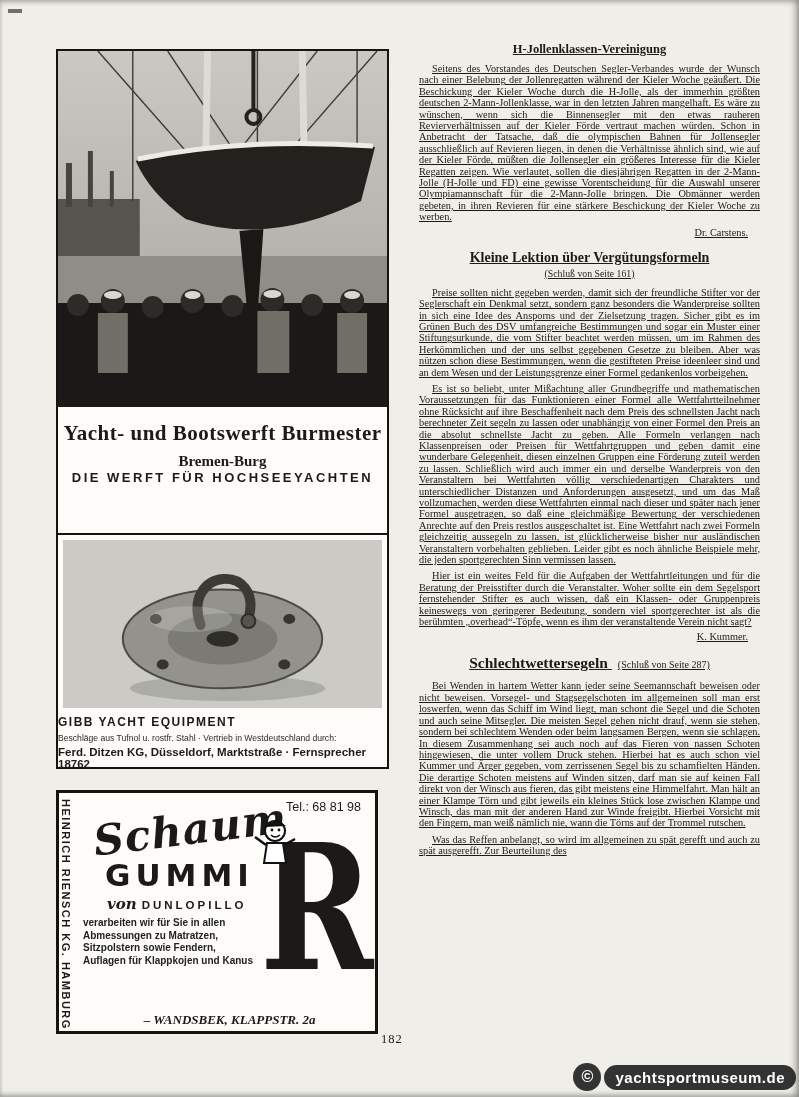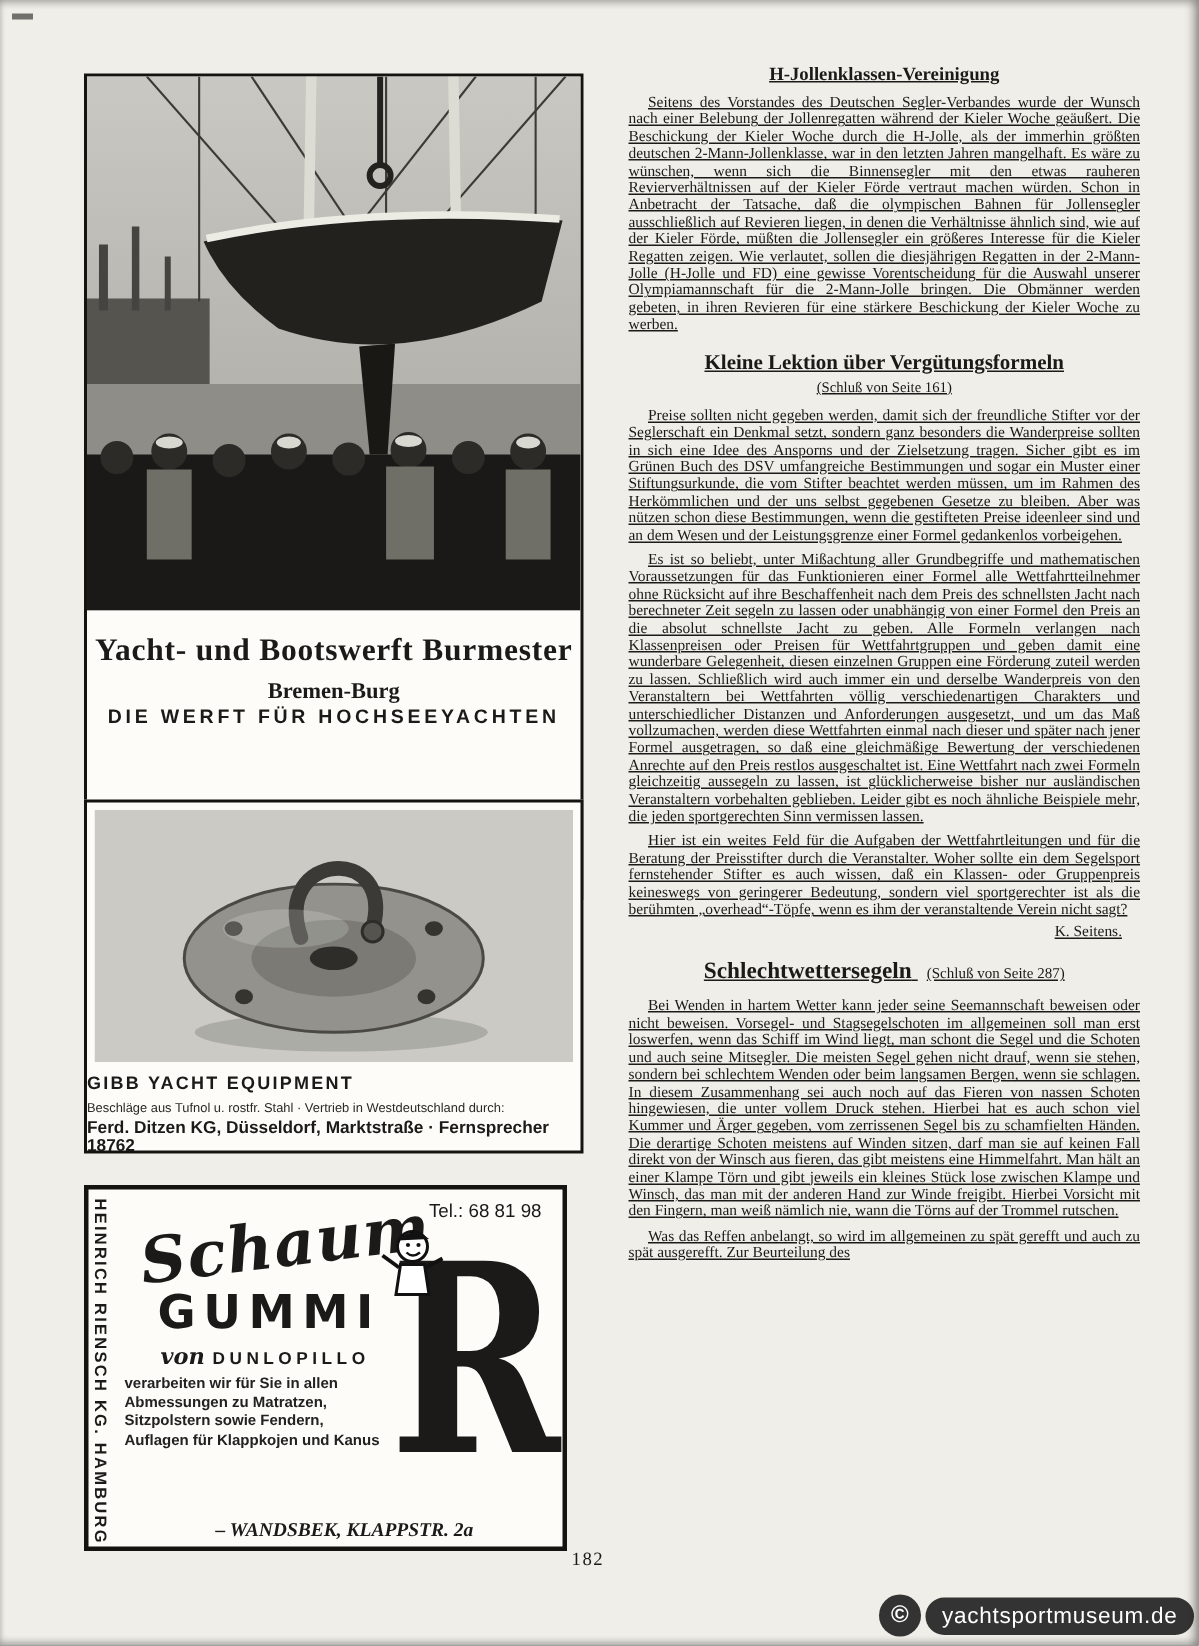--- a/index.html
+++ b/index.html
@@ -50,21 +50,21 @@
   .h-note{font-size:9.8px;text-align:center;margin:2px 0 8px;}
   .h-inline{text-align:center;margin:12px 0 8px;}
   .h-inline .hb{font-size:15.5px;font-weight:bold;}
   .h-inline .hn{font-size:10px;font-weight:normal;margin-left:6px;}
   .sig{display:block;text-align:right;padding-right:12px;font-size:10.3px;margin:-1px 0 6px;}
 
   
   .page-number{position:absolute;left:381px;top:1032px;font-size:12.5px;letter-spacing:1px;}
   .watermark{position:absolute;right:3px;bottom:6px;display:flex;align-items:center;gap:3px;font-family:"Liberation Sans",sans-serif;}
   .wm-circle{width:28px;height:28px;border-radius:50%;background:rgba(25,25,25,.88);color:#fff;display:flex;align-items:center;justify-content:center;font-size:16px;font-weight:bold;}
-  .wm-pill{background:rgba(25,25,25,.88);color:#fff;border-radius:13px;padding:4px 11px;font-size:15px;font-weight:normal;letter-spacing:.5px;}
+  .wm-pill{background:rgba(25,25,25,.88);color:#fff;border-radius:13px;padding:4px 11px;font-size:15px;font-weight:bold;letter-spacing:.5px;}
 </style>
 </head>
 <body>
 
 <div class="page">
   <div class="corner-mark"></div>
 
   <div class="ad ad-burmester">
     <svg viewBox="0 0 330 356" preserveAspectRatio="none">
       <defs>
@@ -178,29 +178,30 @@
     </svg>
     <div class="dl-side">HEINRICH RIENSCH KG. HAMBURG</div>
     <div class="dl-bottom">– WANDSBEK, KLAPPSTR. 2a</div>
   </div>
 
   <div class="right-col">
 
     <div>
       <div class="h-small">H-Jollenklassen-Vereinigung</div>
       <p>Seitens des Vorstandes des Deutschen Segler-Verbandes wurde der Wunsch nach einer Belebung der Jollenregatten während der Kieler Woche geäußert. Die Beschickung der Kieler Woche durch die H-Jolle, als der immerhin größten deutschen 2-Mann-Jollenklasse, war in den letzten Jahren mangelhaft. Es wäre zu wünschen, wenn sich die Binnensegler mit den etwas rauheren Revierverhältnissen auf der Kieler Förde vertraut machen würden. Schon in Anbetracht der Tatsache, daß die olympischen Bahnen für Jollensegler ausschließlich auf Revieren liegen, in denen die Verhältnisse ähnlich sind, wie auf der Kieler Förde, müßten die Jollensegler ein größeres Interesse für die Kieler Regatten zeigen. Wie verlautet, sollen die diesjährigen Regatten in der 2-Mann-Jolle (H-Jolle und FD) eine gewisse Vorentscheidung für die Auswahl unserer Olympiamannschaft für die 2-Mann-Jolle bringen. Die Obmänner werden gebeten, in ihren Revieren für eine stärkere Beschickung der Kieler Woche zu werben.</p>
+      <span class="sig">Dr. Carstens.</span>
     </div>
 
     <div>
       <div class="h-big">Kleine Lektion über Vergütungsformeln</div>
       <div class="h-note">(Schluß von Seite 161)</div>
       <p>Preise sollten nicht gegeben werden, damit sich der freundliche Stifter vor der Seglerschaft ein Denkmal setzt, sondern ganz besonders die Wanderpreise sollten in sich eine Idee des Ansporns und der Zielsetzung tragen. Sicher gibt es im Grünen Buch des DSV umfangreiche Bestimmungen und sogar ein Muster einer Stiftungsurkunde, die vom Stifter beachtet werden müssen, um im Rahmen des Herkömmlichen und der uns selbst gegebenen Gesetze zu bleiben. Aber was nützen schon diese Bestimmungen, wenn die gestifteten Preise ideenleer sind und an dem Wesen und der Leistungsgrenze einer Formel gedankenlos vorbeigehen.</p>
       <p>Es ist so beliebt, unter Mißachtung aller Grundbegriffe und mathematischen Voraussetzungen für das Funktionieren einer Formel alle Wettfahrtteilnehmer ohne Rücksicht auf ihre Beschaffenheit nach dem Preis des schnellsten Jacht nach berechneter Zeit segeln zu lassen oder unabhängig von einer Formel den Preis an die absolut schnellste Jacht zu geben. Alle Formeln verlangen nach Klassenpreisen oder Preisen für Wettfahrtgruppen und geben damit eine wunderbare Gelegenheit, diesen einzelnen Gruppen eine Förderung zuteil werden zu lassen. Schließlich wird auch immer ein und derselbe Wanderpreis von den Veranstaltern bei Wettfahrten völlig verschiedenartigen Charakters und unterschiedlicher Distanzen und Anforderungen ausgesetzt, und um das Maß vollzumachen, werden diese Wettfahrten einmal nach dieser und später nach jener Formel ausgetragen, so daß eine gleichmäßige Bewertung der verschiedenen Anrechte auf den Preis restlos ausgeschaltet ist. Eine Wettfahrt nach zwei Formeln gleichzeitig aussegeln zu lassen, ist glücklicherweise bisher nur ausländischen Veranstaltern vorbehalten geblieben. Leider gibt es noch ähnliche Beispiele mehr, die jeden sportgerechten Sinn vermissen lassen.</p>
       <p>Hier ist ein weites Feld für die Aufgaben der Wettfahrtleitungen und für die Beratung der Preisstifter durch die Veranstalter. Woher sollte ein dem Segelsport fernstehender Stifter es auch wissen, daß ein Klassen- oder Gruppenpreis keineswegs von geringerer Bedeutung, sondern viel sportgerechter ist als die berühmten „overhead“-Töpfe, wenn es ihm der veranstaltende Verein nicht sagt?</p>
-      <span class="sig">K. Seitens.</span>
+      <span class="sig">K. Kummer.</span>
     </div>
 
     <div>
       <div class="h-inline">
         <span class="hb">Schlechtwettersegeln</span>
         <span class="hn">(Schluß von Seite 287)</span>
       </div>
       <p>Bei Wenden in hartem Wetter kann jeder seine Seemannschaft beweisen oder nicht beweisen. Vorsegel- und Stagsegelschoten im allgemeinen soll man erst loswerfen, wenn das Schiff im Wind liegt, man schont die Segel und die Schoten und auch seine Mitsegler. Die meisten Segel gehen nicht drauf, wenn sie stehen, sondern bei schlechtem Wenden oder beim langsamen Bergen, wenn sie schlagen. In diesem Zusammenhang sei auch noch auf das Fieren von nassen Schoten hingewiesen, die unter vollem Druck stehen. Hierbei hat es auch schon viel Kummer und Ärger gegeben, vom zerrissenen Segel bis zu schamfielten Händen. Die derartige Schoten meistens auf Winden sitzen, darf man sie auf keinen Fall direkt von der Winsch aus fieren, das gibt meistens eine Himmelfahrt. Man hält an einer Klampe Törn und gibt jeweils ein kleines Stück lose zwischen Klampe und Winsch, das man mit der anderen Hand zur Winde freigibt. Hierbei Vorsicht mit den Fingern, man weiß nämlich nie, wann die Törns auf der Trommel rutschen.</p>
       <p>Was das Reffen anbelangt, so wird im allgemeinen zu spät gerefft und auch zu spät ausgerefft. Zur Beurteilung des</p>
     </div>

